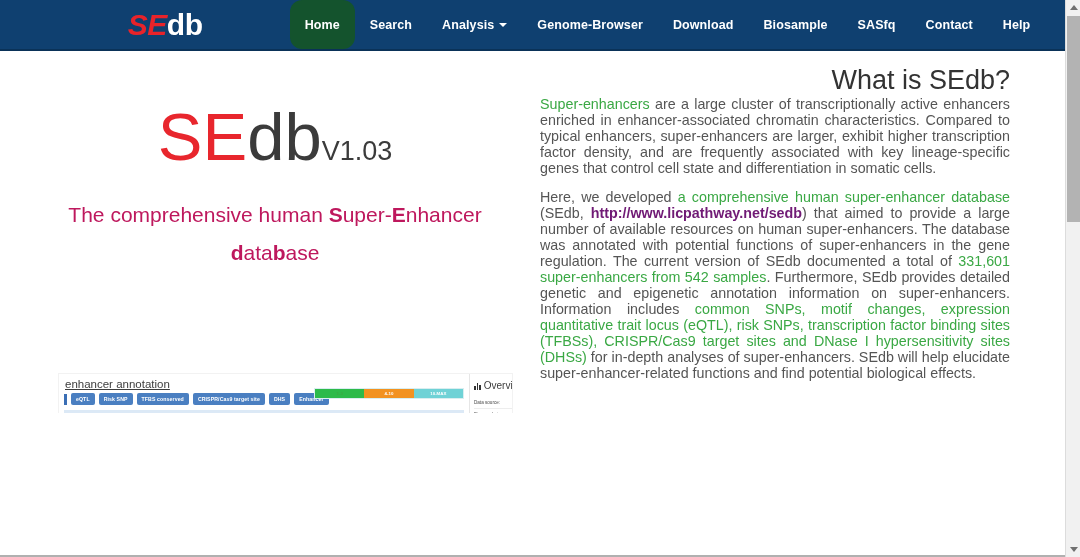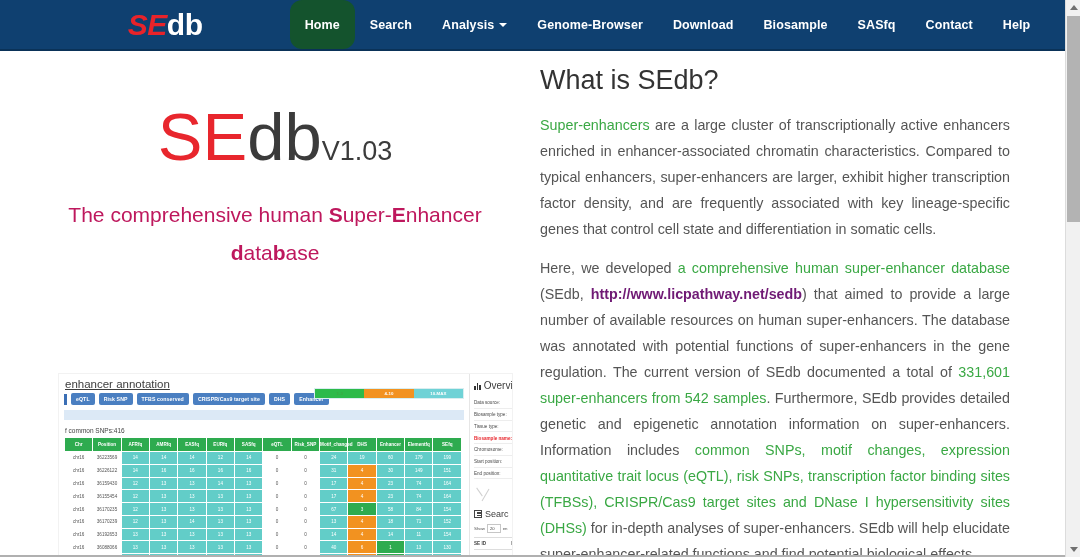--- a/index.html
+++ b/index.html
@@ -55,21 +55,21 @@
   
   .page {
     position: relative;
     width: 1080px; height: 506px;
     background: #ffffff;
   }
 
   
   .left-col {
     position: absolute; left: 20px; top: 0;
-    width: 510px; height: 506px;
+    width: 510px; height: 362px;
     overflow: hidden;
   }
   .hero-title {
     text-align: center;
     margin-top: 52px;
     line-height: 1;
   }
   .hero-se { font-size: 67px; font-weight: normal; color: #e8262d; }
   .hero-db { font-size: 67px; font-weight: normal; color: #3b3b3b; }
   .hero-ver { font-size: 27px; color: #3b3b3b; }
@@ -235,30 +235,30 @@
   }
   .dot.on { background: #ffffff; }
 
   
   .right-col {
     position: absolute; left: 540px; top: 0;
     width: 470px; height: 506px;
     overflow: hidden;
   }
   .rc-title {
-    text-align: left;
+    text-align: right;
     font-size: 27px;
     font-weight: normal;
     color: #333333;
     margin-top: 14px;
-    margin-bottom: 16px;
+    margin-bottom: 0;
   }
   .rc-p {
     font-size: 14.3px;
-    line-height: 26px;
+    line-height: 16px;
     color: #555555;
     text-align: justify;
     margin-bottom: 13px;
   }
   .g { color: #3aa844; }
   .lnk { color: #701a75; font-weight: bold; }
 
   
   .scrollbar {
     position: absolute; right: 0; top: 0;

